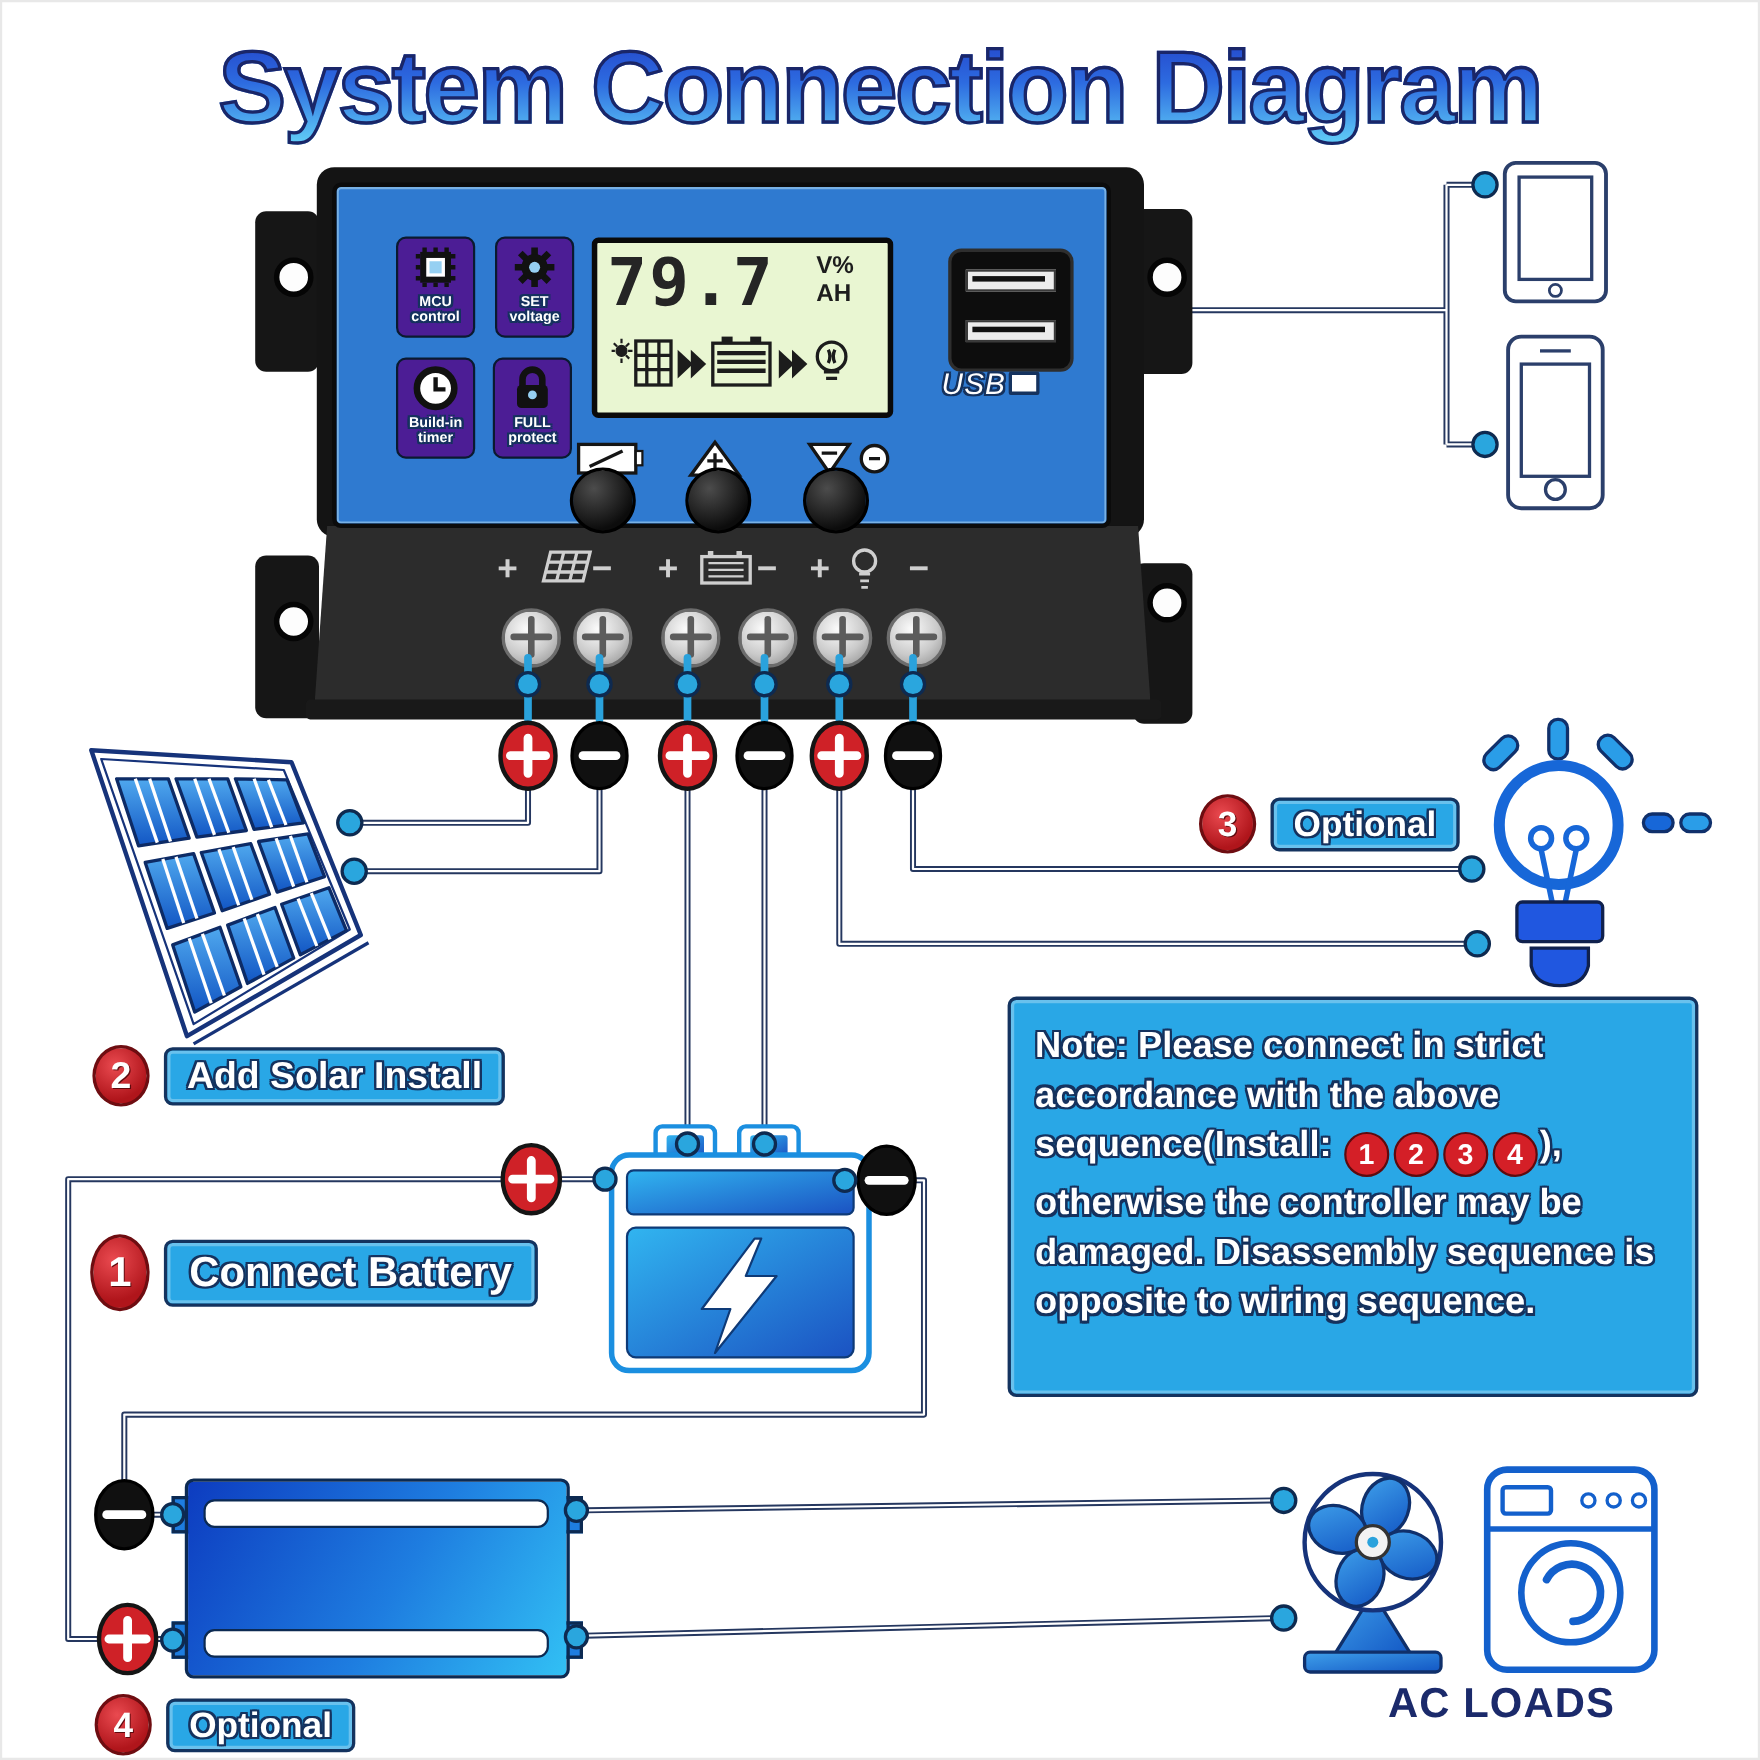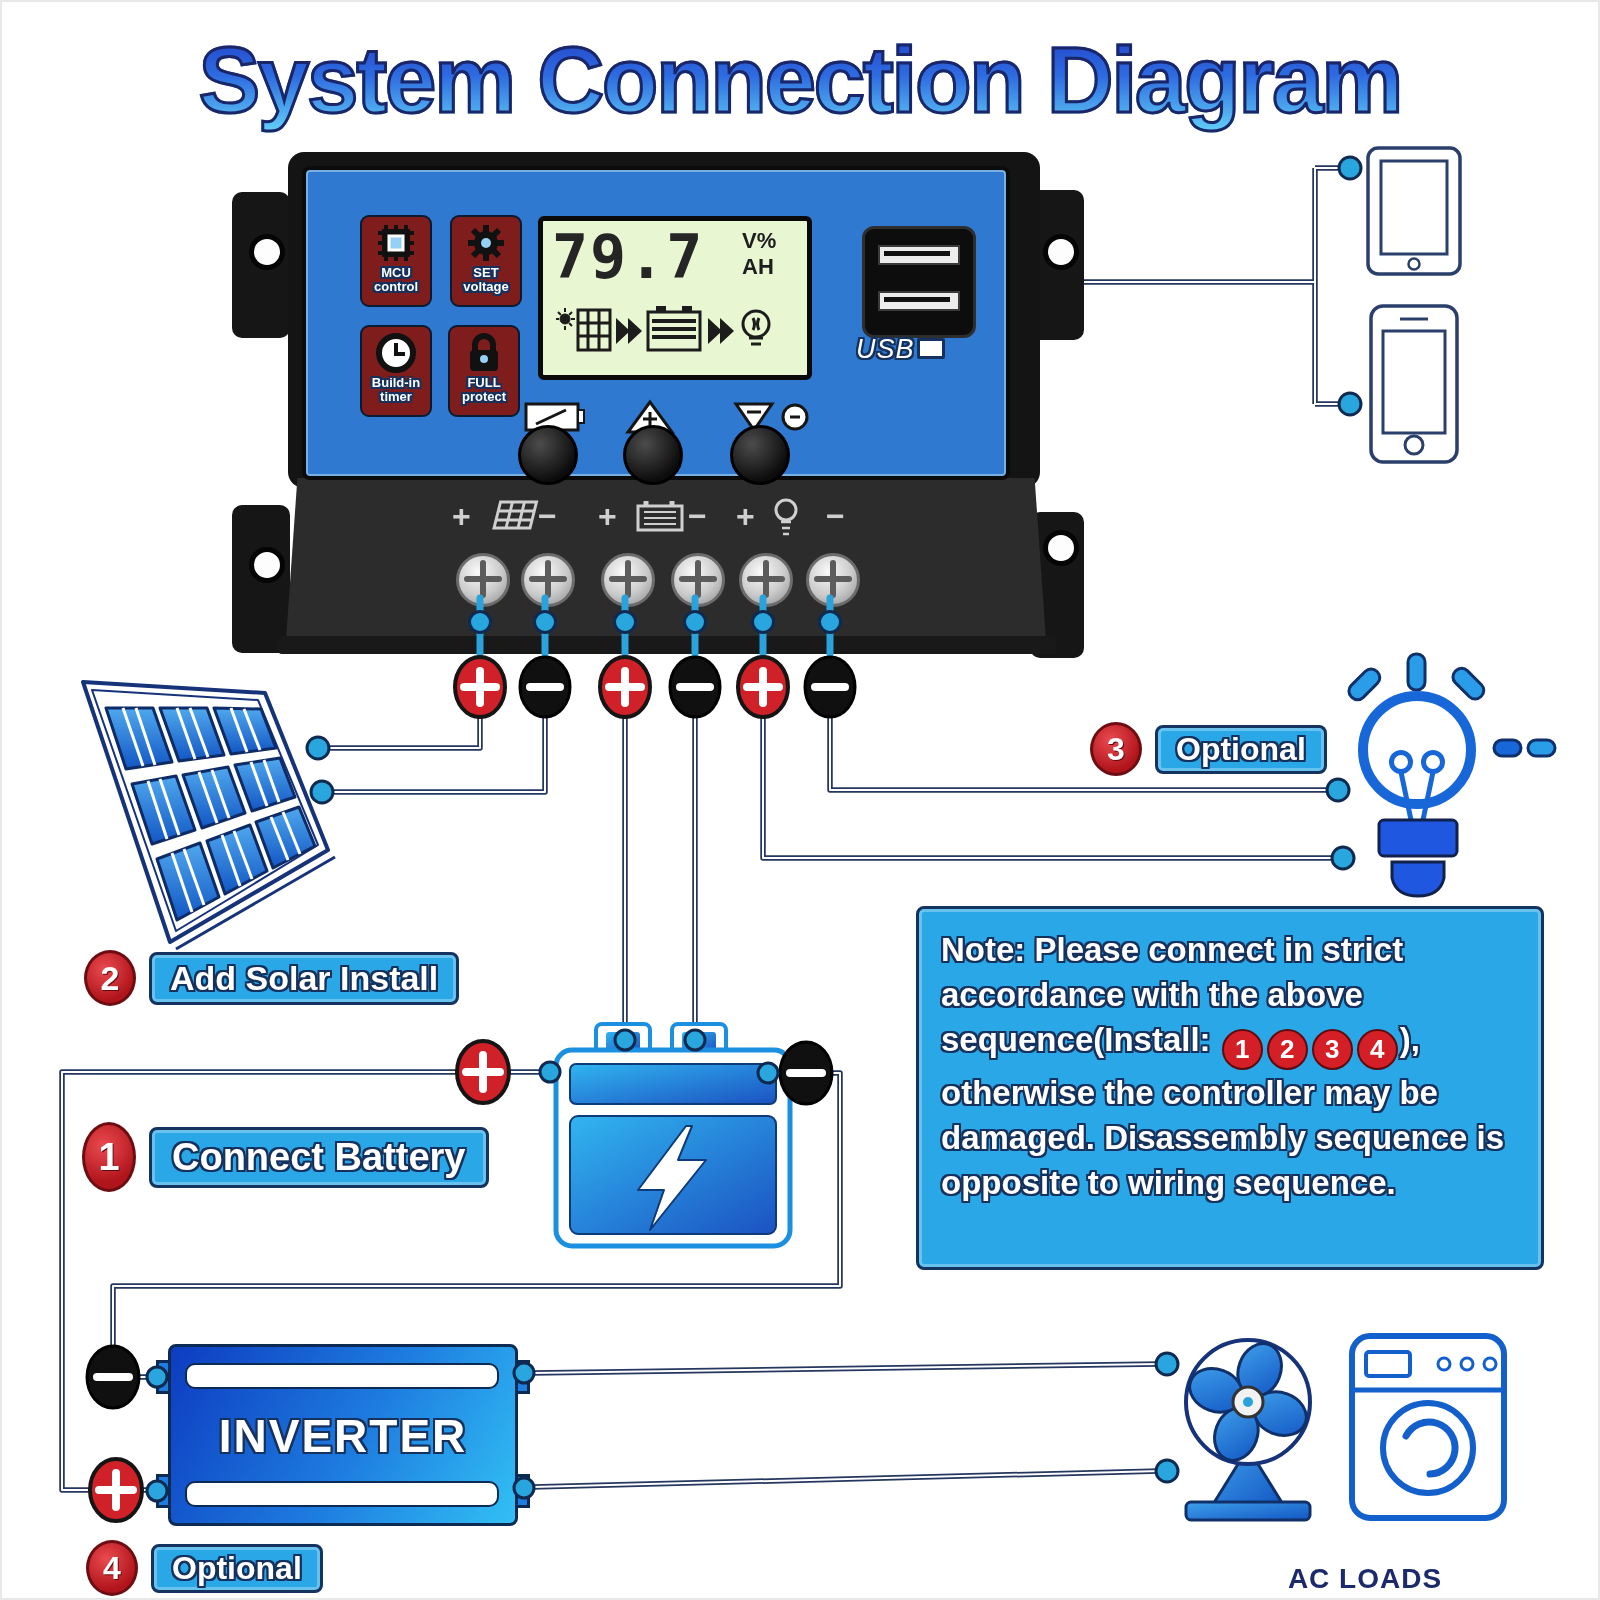--- a/index.html
+++ b/index.html
@@ -15,21 +15,21 @@
         -webkit-background-clip:text;background-clip:text;color:transparent;
         -webkit-text-stroke:3px #1a2668;}
   
   .ear{background:#161616;border-radius:10px;}
   .hole{width:26px;height:26px;border-radius:50%;background:#fdfdfd;border:5px solid #050505;}
   .ctrl-body{left:288px;top:152px;width:752px;height:336px;background:#141414;border-radius:16px;}
   .ctrl-face{left:302px;top:166px;width:700px;height:306px;background:#2f7ad0;border:4px solid #0b0b0b;
         border-radius:8px;box-shadow:inset 0 0 0 2px #78b0e4;}
   .ctrl-title{left:308px;top:176px;width:692px;text-align:center;font-size:34px;font-weight:bold;
         font-style:italic;letter-spacing:1px;}
-  .feature{width:68px;height:88px;background:#7f1d1d;border:2px solid #0a1a30;border-radius:9px;text-align:center;}
+  .feature{width:68px;height:88px;background:#4c1d95;border:2px solid #0a1a30;border-radius:9px;text-align:center;}
   .feature .flabel{font-size:13px;font-weight:bold;line-height:14px;margin-top:1px;}
   .lcd{left:538px;top:216px;width:264px;height:154px;background:#e9f6d2;border:5px solid #0a0a0a;border-radius:6px;}
   .lcd-val{left:552px;top:222px;font-family:"DejaVu Sans Mono",monospace;font-weight:bold;
         font-size:60px;color:#252525;letter-spacing:2px;}
   .lcd-units{left:742px;top:228px;font-size:22px;font-weight:bold;color:#1d1d1d;line-height:26px;}
   .usb-block{left:862px;top:226px;width:108px;height:106px;background:#0d0d0d;border:3px solid #2e2e2e;border-radius:12px;}
   .usb-slot{position:absolute;left:13px;width:78px;height:16px;background:#ececec;border:2px solid #3a3a3a;}
   .usb-slot .bar{position:absolute;left:4px;top:4px;width:66px;height:5px;background:#111;}
   .usb-label{left:856px;top:334px;font-size:27px;font-weight:normal;font-style:italic;letter-spacing:1px;}
   .usb-plug{display:inline-block;width:22px;height:15px;background:#fff;border:3px solid #15325e;
@@ -412,24 +412,23 @@
     <div class="step-label outl" style="font-size:32px;padding:3px 18px;">Optional</div>
   </div>
 
   <div class="abs inv-tab" style="left:156px;top:1360px;"></div>
   <div class="abs inv-tab" style="left:504px;top:1360px;"></div>
   <div class="abs inv-tab" style="left:156px;top:1474px;"></div>
   <div class="abs inv-tab" style="left:504px;top:1474px;"></div>
   <div class="abs inverter">
     <div class="inv-slot" style="top:16px;"></div>
     <div class="inv-slot" style="top:134px;"></div>
-    <div class="inv-text outl">INVERTER</div>
-  </div>
-
-  <div class="plain-label" style="left:1230px;top:1528px;width:270px;text-align:center;font-size:28px;letter-spacing:1px;color:#1b2a6b;margin-top:35px;">AC LOADS</div>
+  </div>
+
+  <div class="plain-label" style="left:1230px;top:1528px;width:270px;text-align:center;font-size:38px;letter-spacing:1px;color:#1b2a6b;">AC LOADS</div>
 
   <svg width="1600" height="1600" viewBox="0 0 1600 1600">
     <g stroke="#2aa2dc" stroke-width="7" stroke-linecap="round">
       <path d="M480 598 V654"></path>
         <path d="M545 598 V654"></path>
         <path d="M625 598 V654"></path>
       <path d="M695 598 V654"></path>
         <path d="M763 598 V654"></path>
         <path d="M830 598 V654"></path>
     </g>

